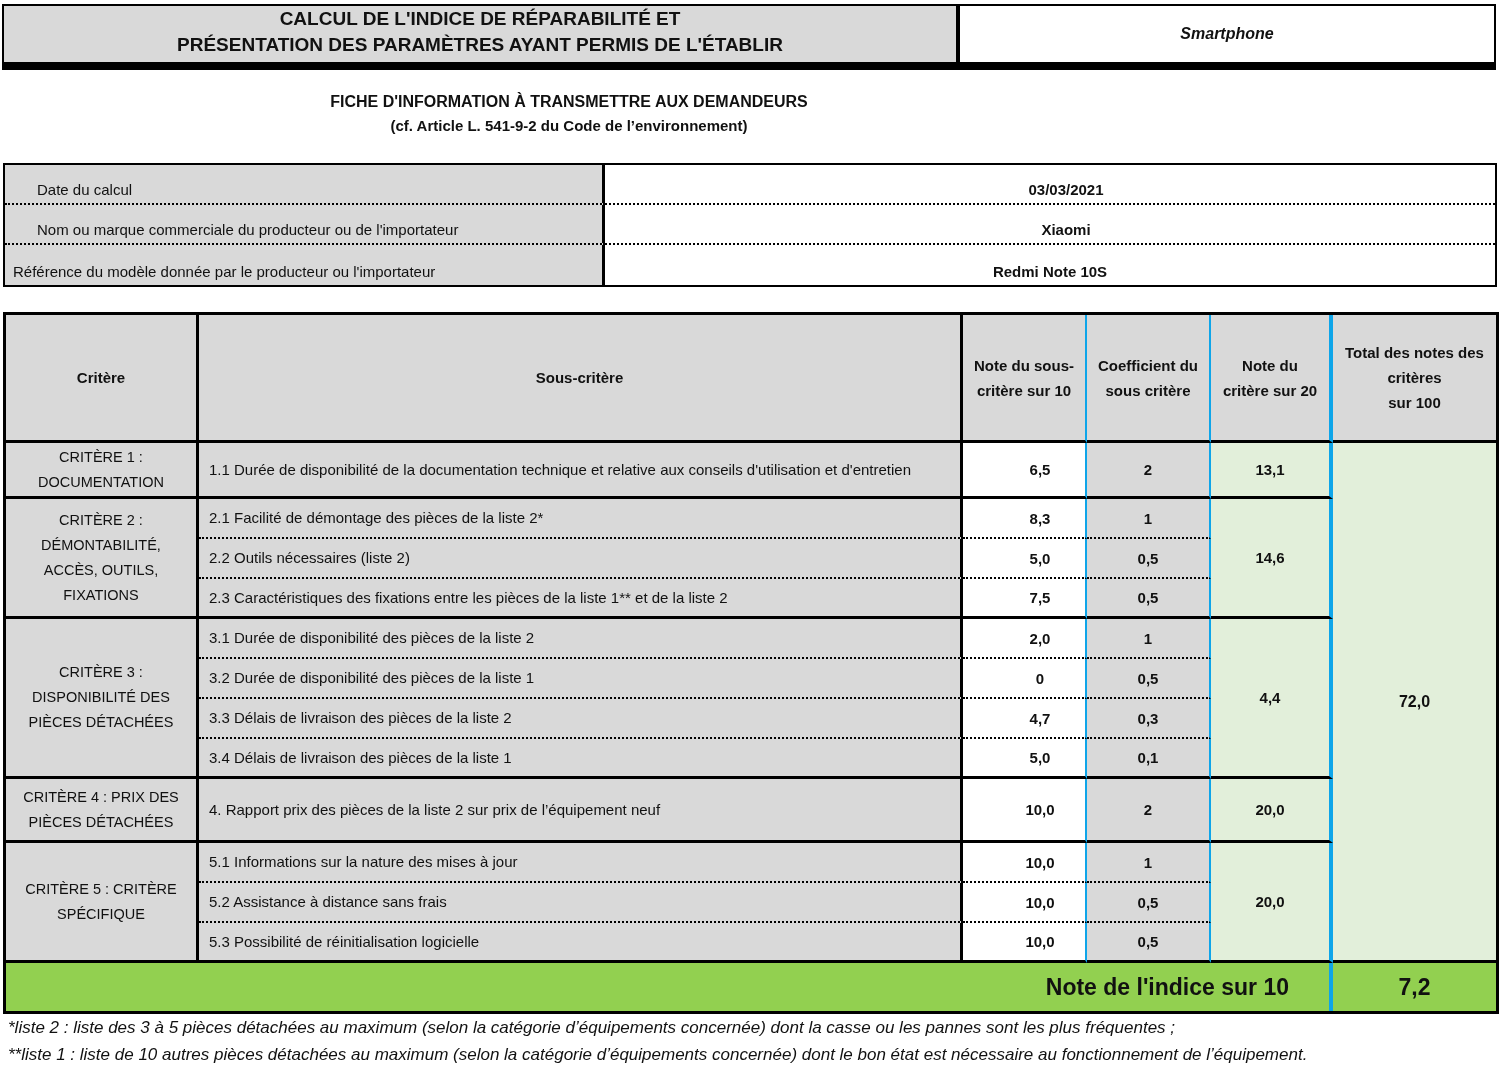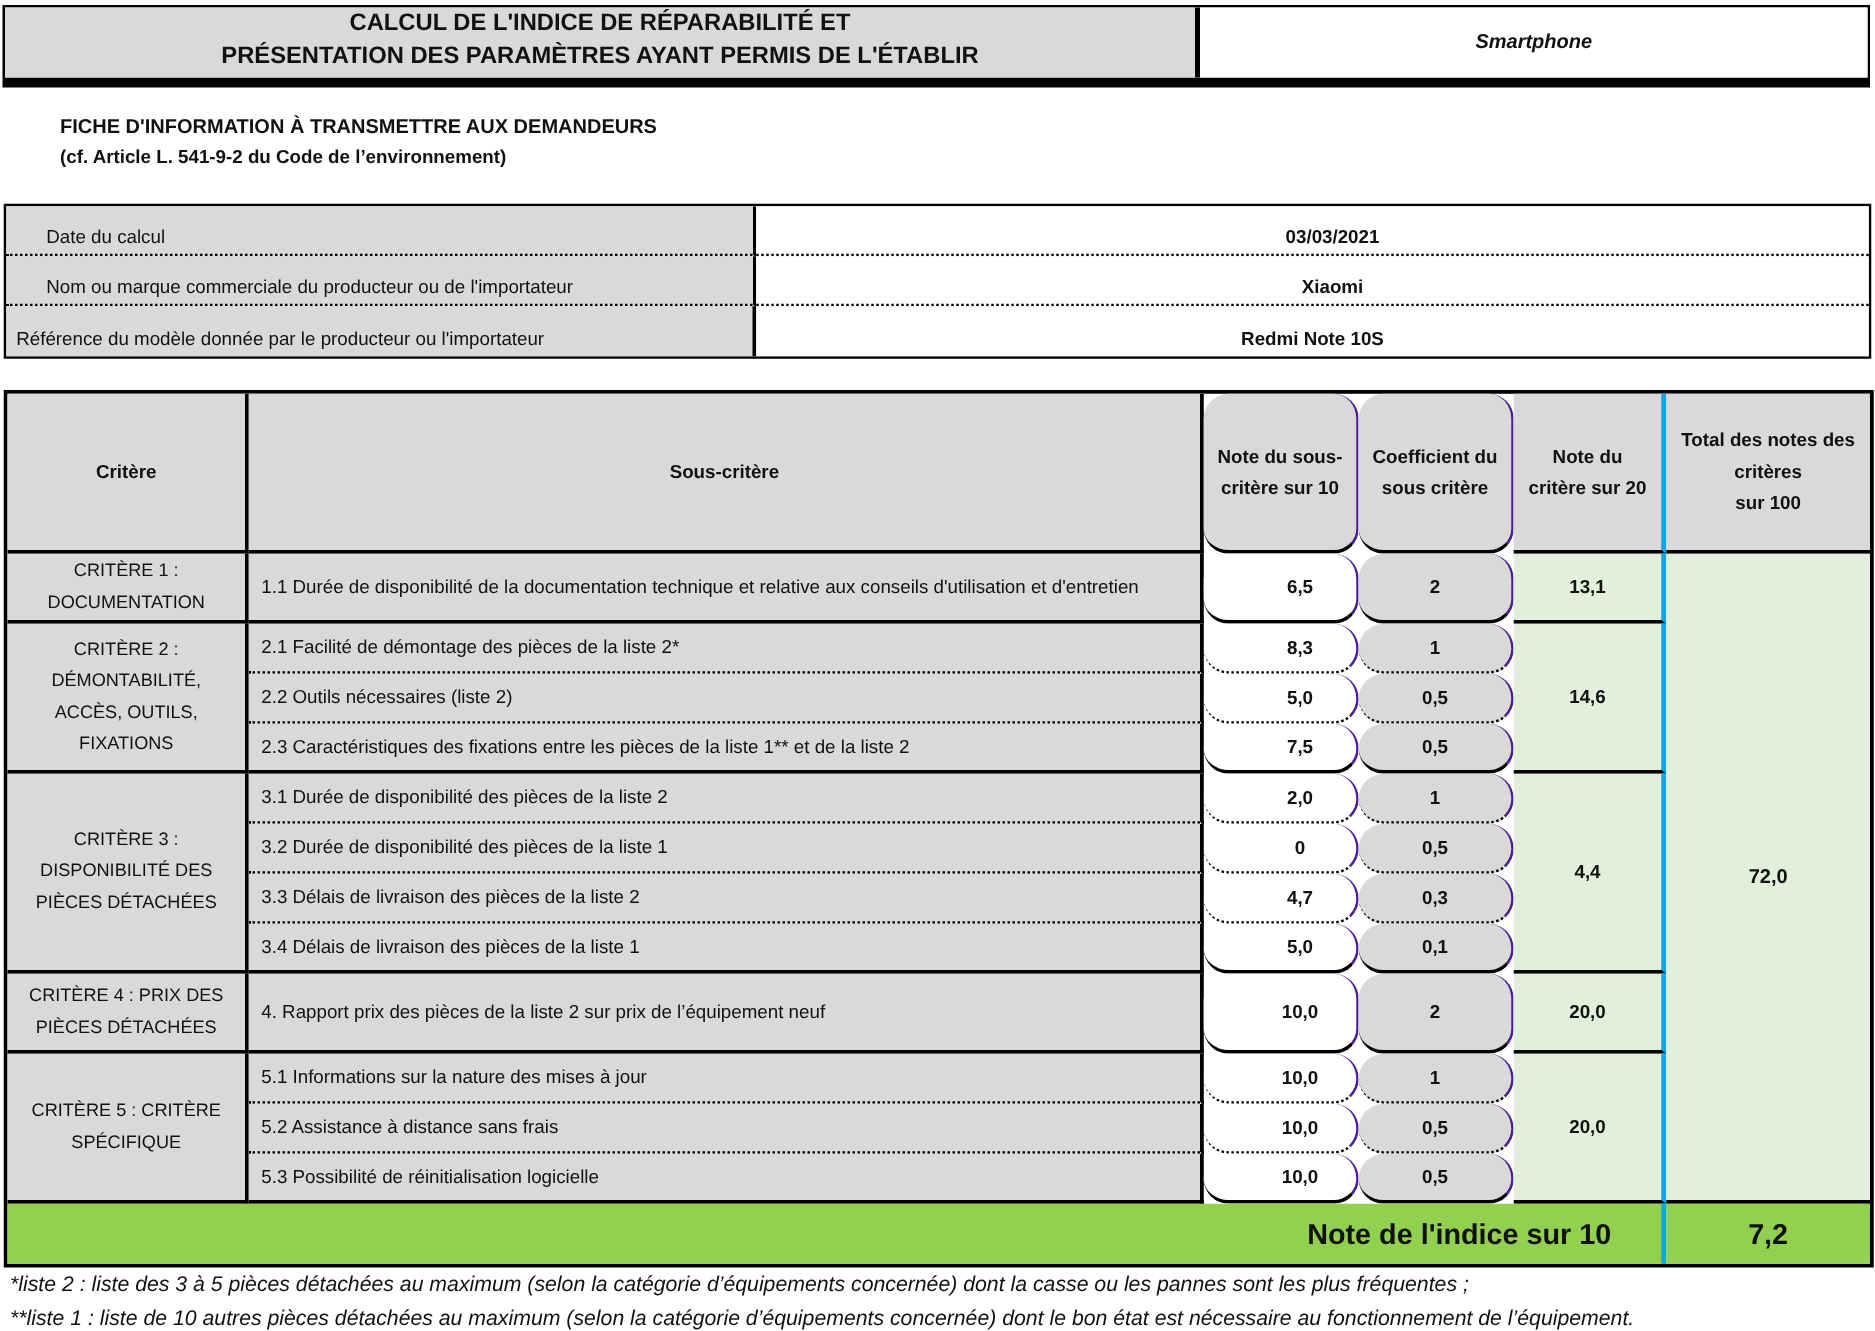--- a/index.html
+++ b/index.html
@@ -10,21 +10,21 @@
   
   .top-header { position:absolute; top:4px; left:2px; width:1494px; height:66px;
     display:flex; border:2px solid #000; border-bottom:8px solid #000; }
   .title-box { width:956px; background:#d9d9d9; border-right:4px solid #000;
     display:flex; flex-direction:column; justify-content:flex-start; align-items:center;
     text-align:center; font-weight:bold; font-size:19px; line-height:26px; }
   .category-box { flex:1; background:#fff; display:flex; align-items:center; justify-content:center;
     font-weight:bold; font-style:italic; font-size:16px; }
 
   
-  .subtitle { position:absolute; top:90px; left:0; width:1090px; text-align:left;padding-left:48px; }
+  .subtitle { position:absolute; top:90px; left:0; width:1090px; text-align:center;padding-left:48px; }
   .subtitle .s1 { font-weight:bold; font-size:16px; line-height:24px; }
   .subtitle .s2 { font-weight:bold; font-size:15px; line-height:24px; }
 
   
   .info-table { position:absolute; top:163px; left:3px; width:1494px;
     display:grid; grid-template-columns:600px 890px; grid-template-rows:40px 40px 40px;
     border:2px solid #000; }
   .info-label { background:#d9d9d9; border-right:3px solid #000; display:flex;
     align-items:flex-end; padding:0 0 5px 8px; font-size:15px; }
   .info-value { background:#fff; display:flex; align-items:flex-end; justify-content:center;
@@ -44,21 +44,21 @@
     font-size:14.5px; line-height:25px; }
   .sub { background:#d9d9d9; justify-content:flex-start; text-align:left;
     padding:0 10px; line-height:22px; }
   .note { background:#fff; font-weight:bold;padding-left:32px; }
   .coef { background:#d9d9d9; font-weight:bold; }
   .n20 { background:#e2efda; font-weight:bold; }
   .total { background:#e2efda; font-weight:bold; font-size:16px; }
   .idx-label { background:#92d050; font-weight:bold; font-size:23px;
     justify-content:flex-end; padding-right:40px; }
   .idx-val { background:#92d050; font-weight:bold; font-size:23px; }
-  .br2 { border-right:2px solid #4c1d95;border-radius:20px; }
+  .br2 { border-right:2px solid #0ea5e9; }
   .br3 { border-right:3px solid #000000; }
   .br4 { border-right:4px solid #0ea5e9; }
   .bbd { border-bottom:2px dotted #000; }
   .bbs { border-bottom:3px solid #000; }
 
   
   .footnotes { position:absolute; top:1018px; left:8px; width:1480px;
     font-style:italic; font-size:17px; }
   .footnotes div { margin-bottom:7px; }
 </style>

